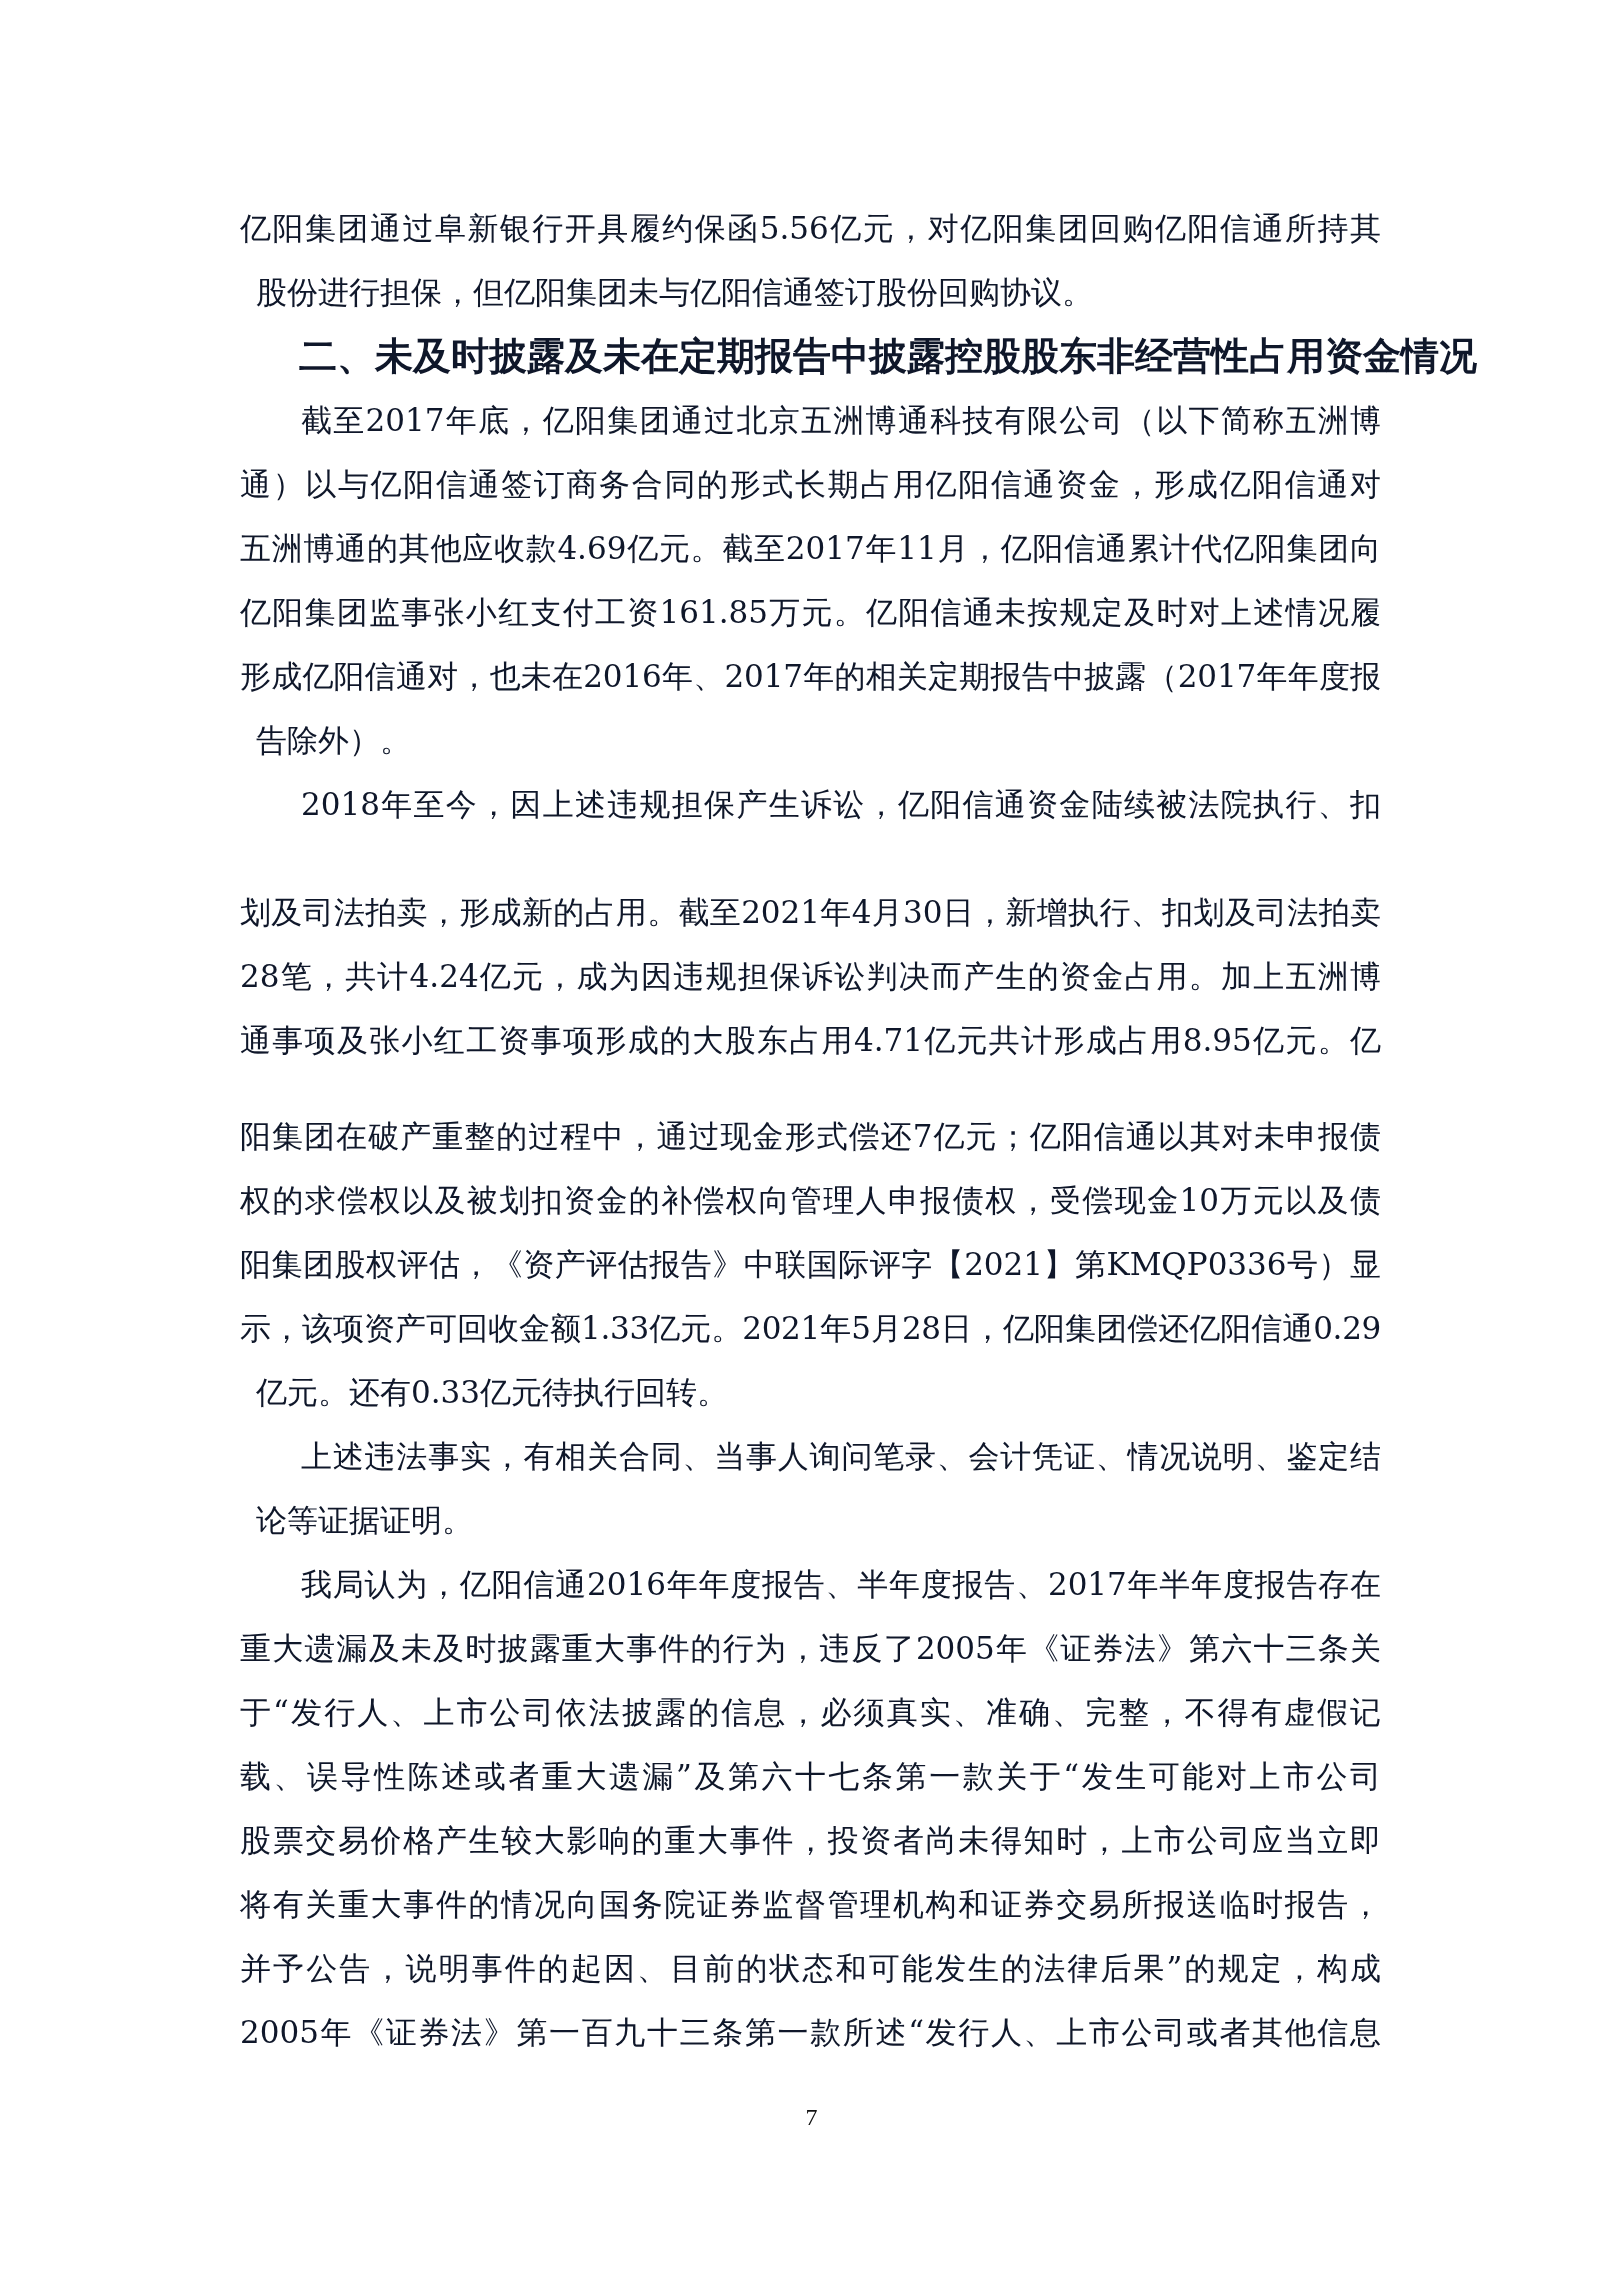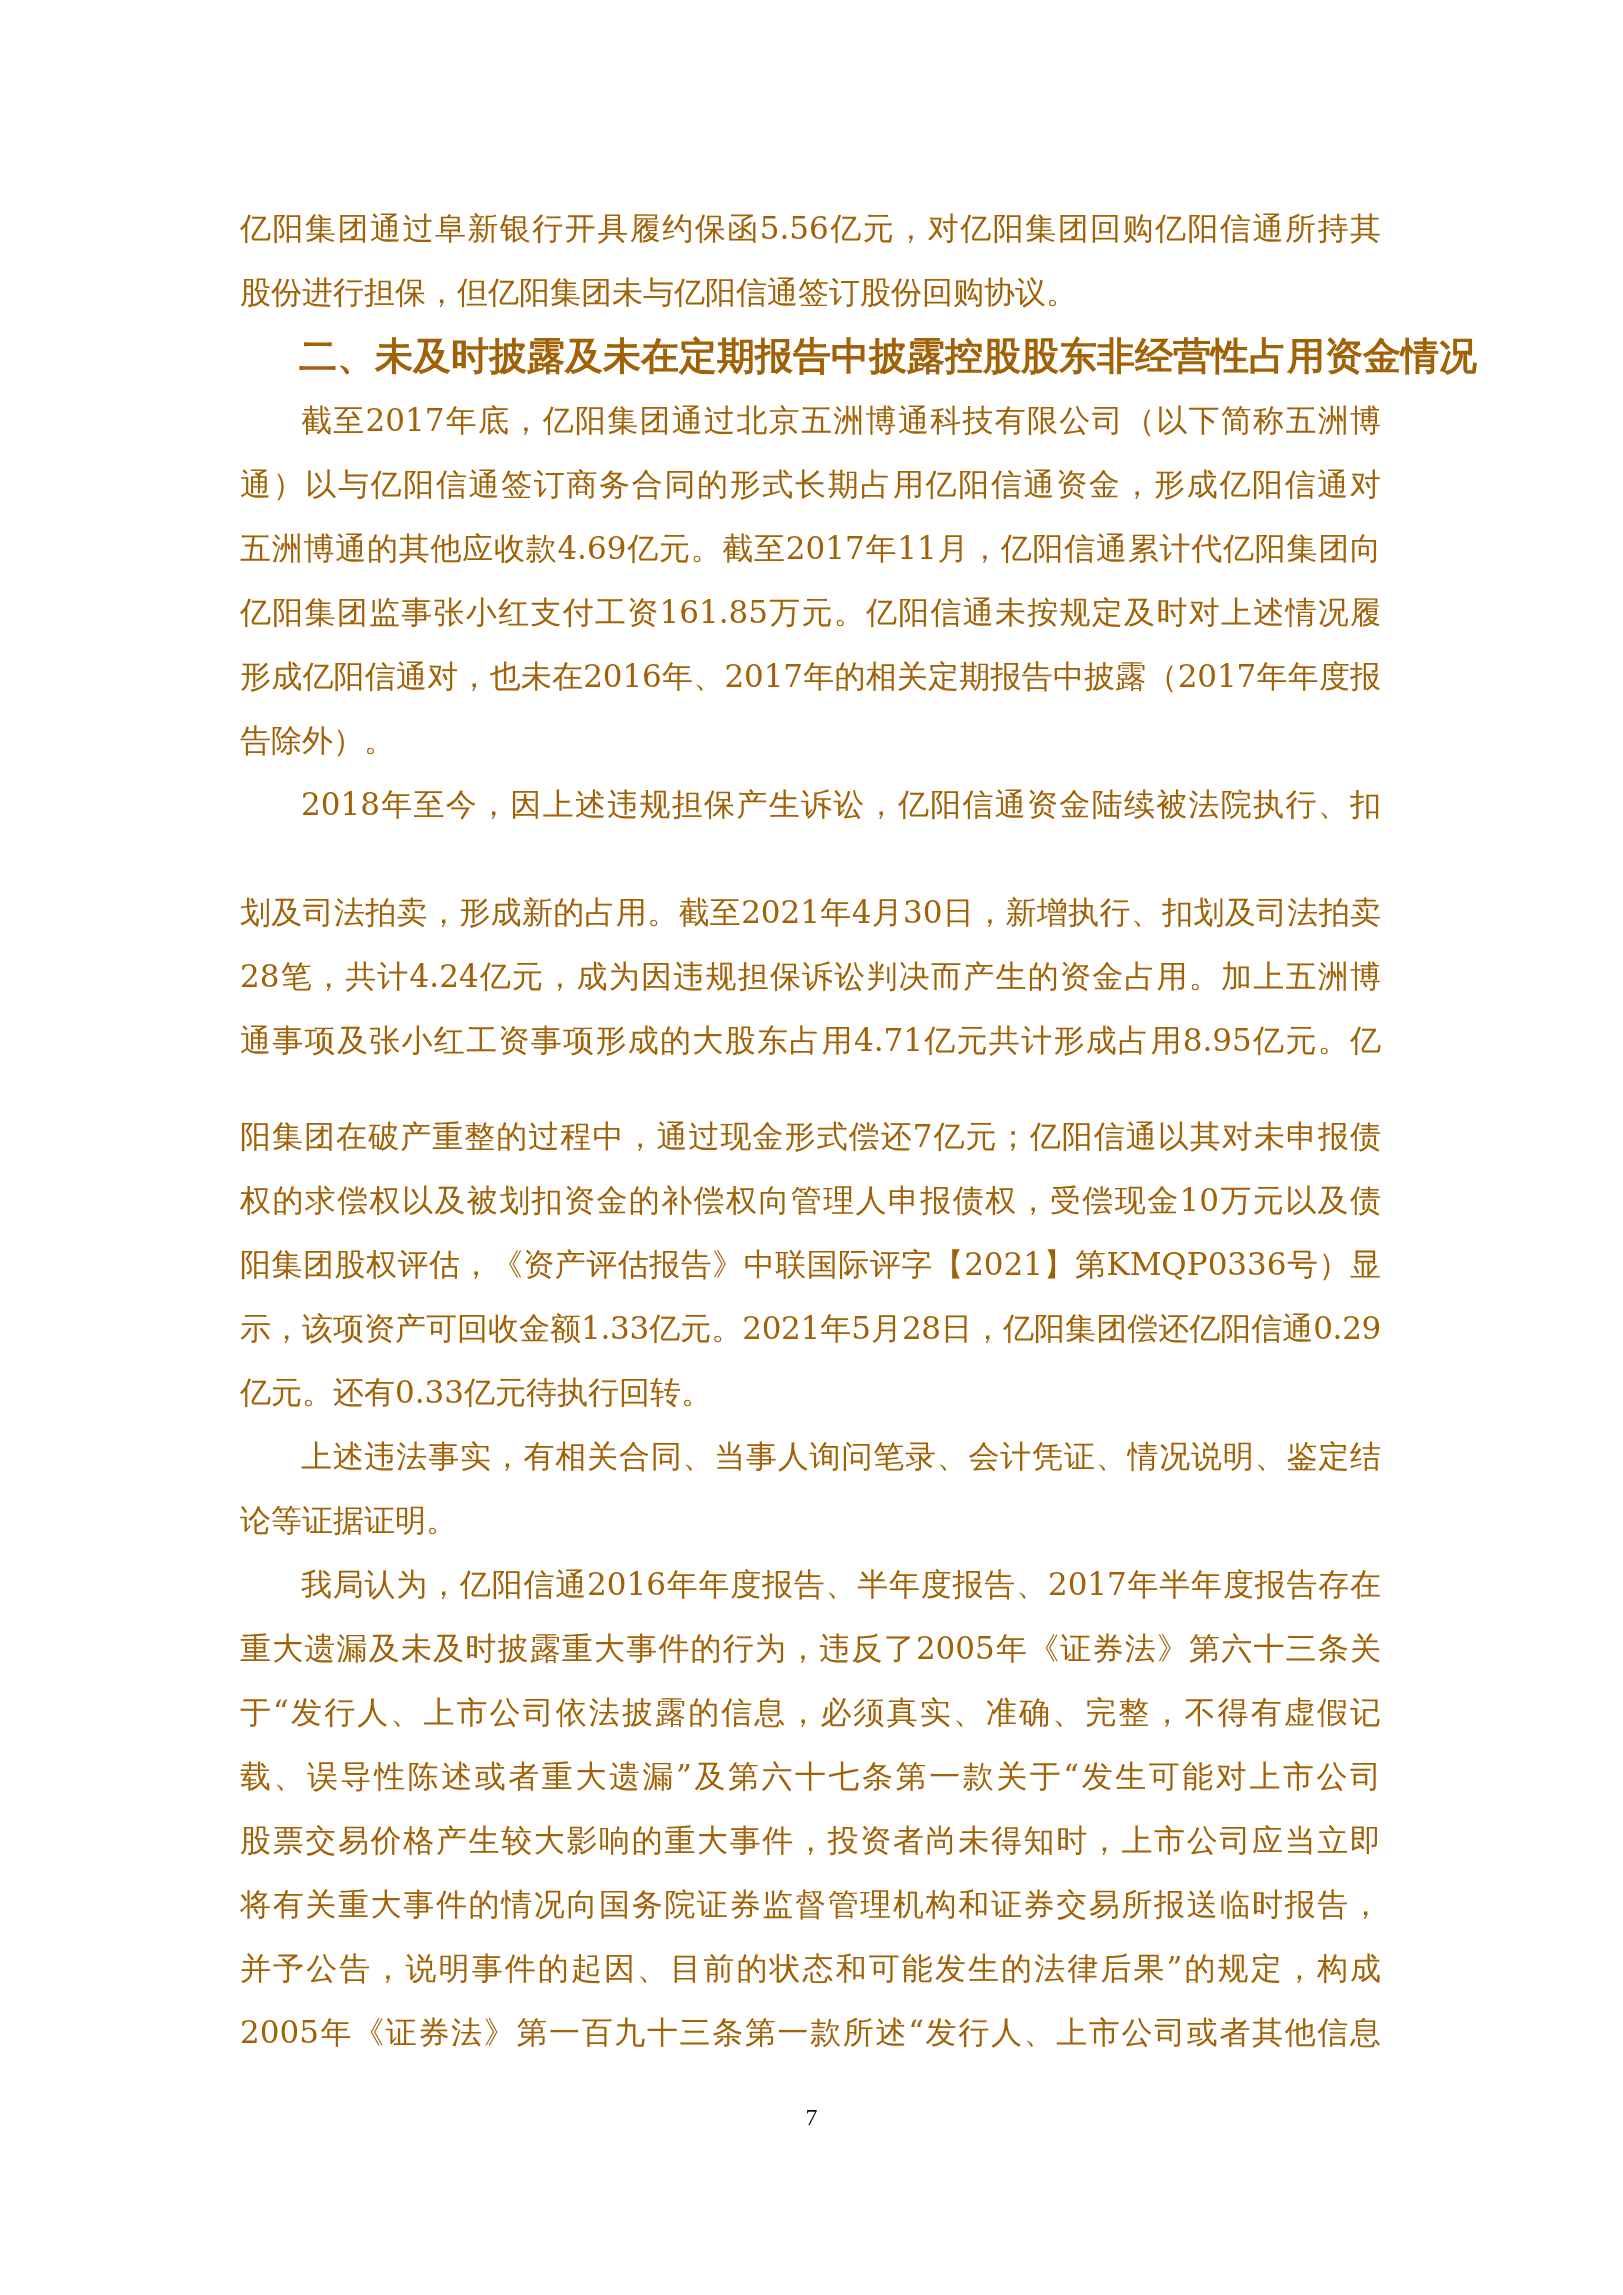--- a/index.html
+++ b/index.html
@@ -3,28 +3,28 @@
 <meta charset="utf-8">
 <style>
   html, body { margin: 0; padding: 0; background: #ffffff; }
   body { width: 1623px; height: 2295px; position: relative; overflow: hidden; }
   .page {
     position: absolute; left: 0; top: 0; width: 1623px; height: 2295px; background: #ffffff;
   }
   .body-text {
     position: absolute; left: 240px; top: 203px; width: 1141px;
     font-family: "DejaVu Serif", "Liberation Serif", serif;
-    font-size: 31px; color: #a16207;
+    font-size: 31px; color: #0f172a;
   }
   .line {
     height: 64px; line-height: 51px; white-space: nowrap;
     text-align: justify; text-align-last: justify;
     overflow: visible;
   }
-  .line.last { text-align-last: left; }
+  .line.last { text-align-last: left; margin-left: 16px; }
   .line.indent { padding-left: 61px; }
   .line.heading {
     font-family: "DejaVu Sans", "Liberation Sans", sans-serif;
     font-weight: bold; font-size: 38px; text-align-last: left;
     padding-left: 59px;
   }
   .page-number {
     position: absolute; left: 0; width: 1623px; top: 2104px; text-align: center;
     font-family: "Liberation Serif", "DejaVu Serif", serif; font-size: 24px; color: #111111;
   }

